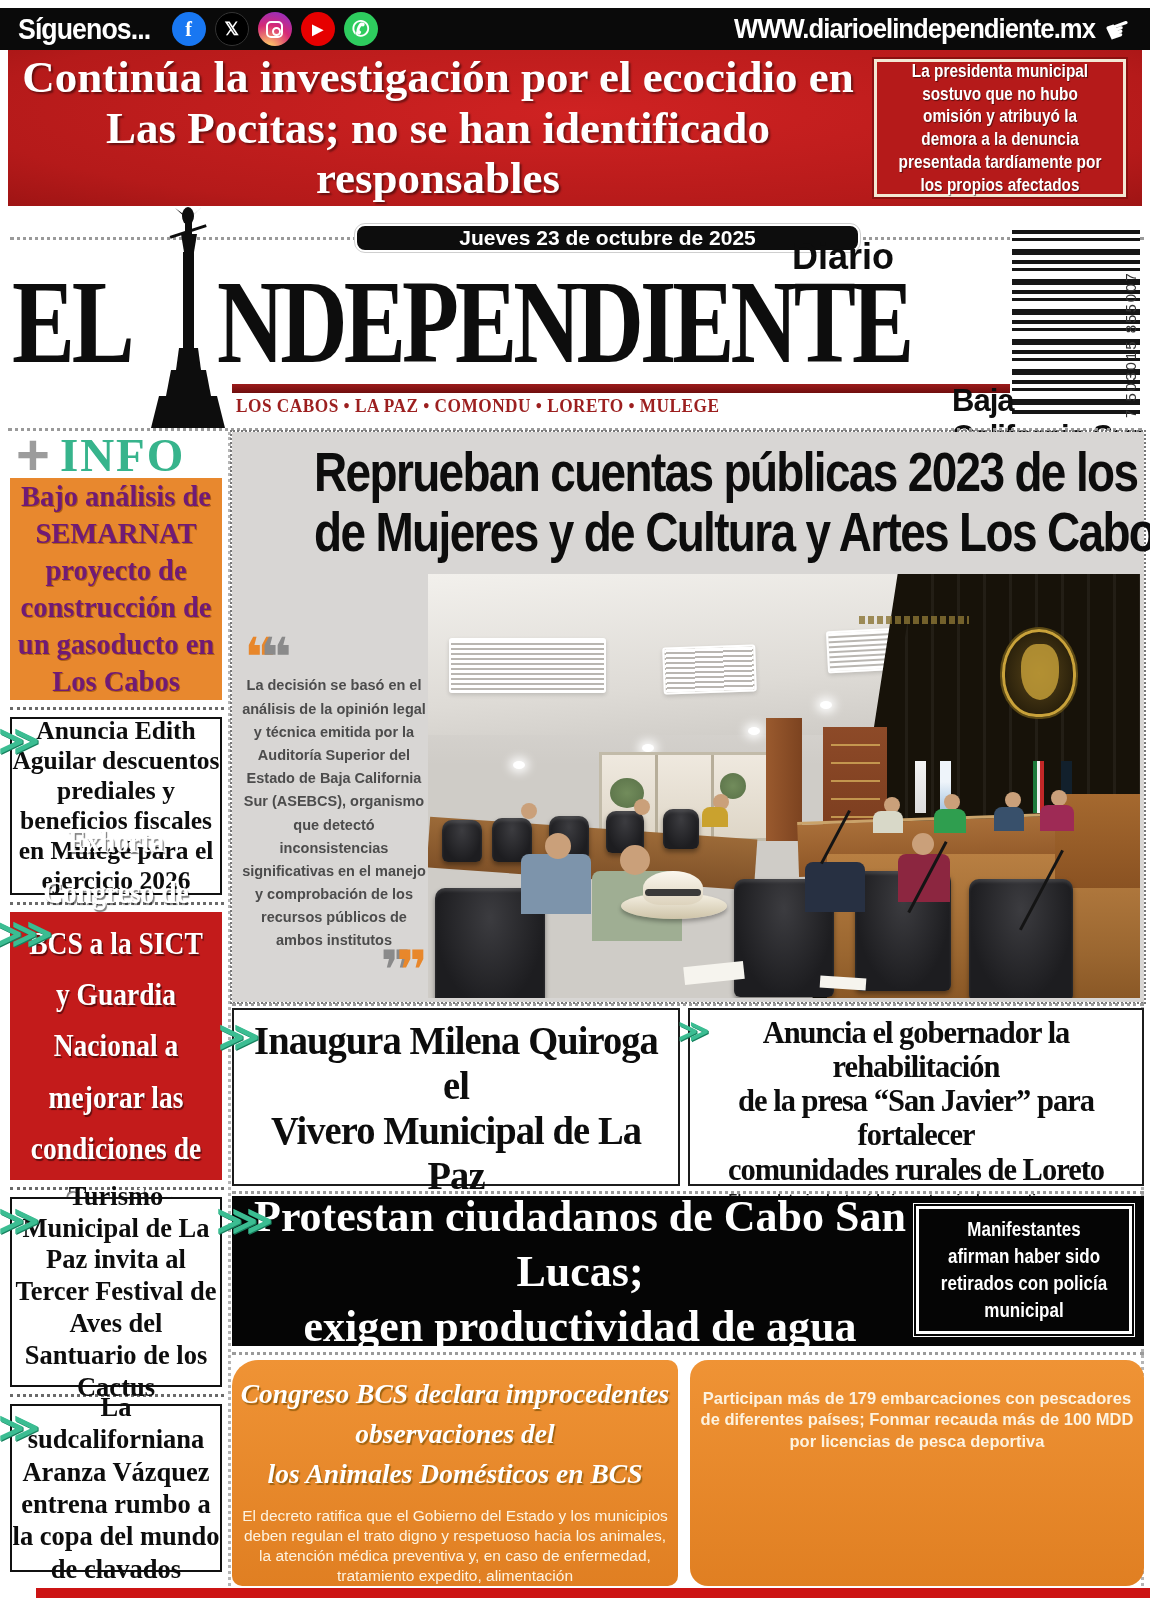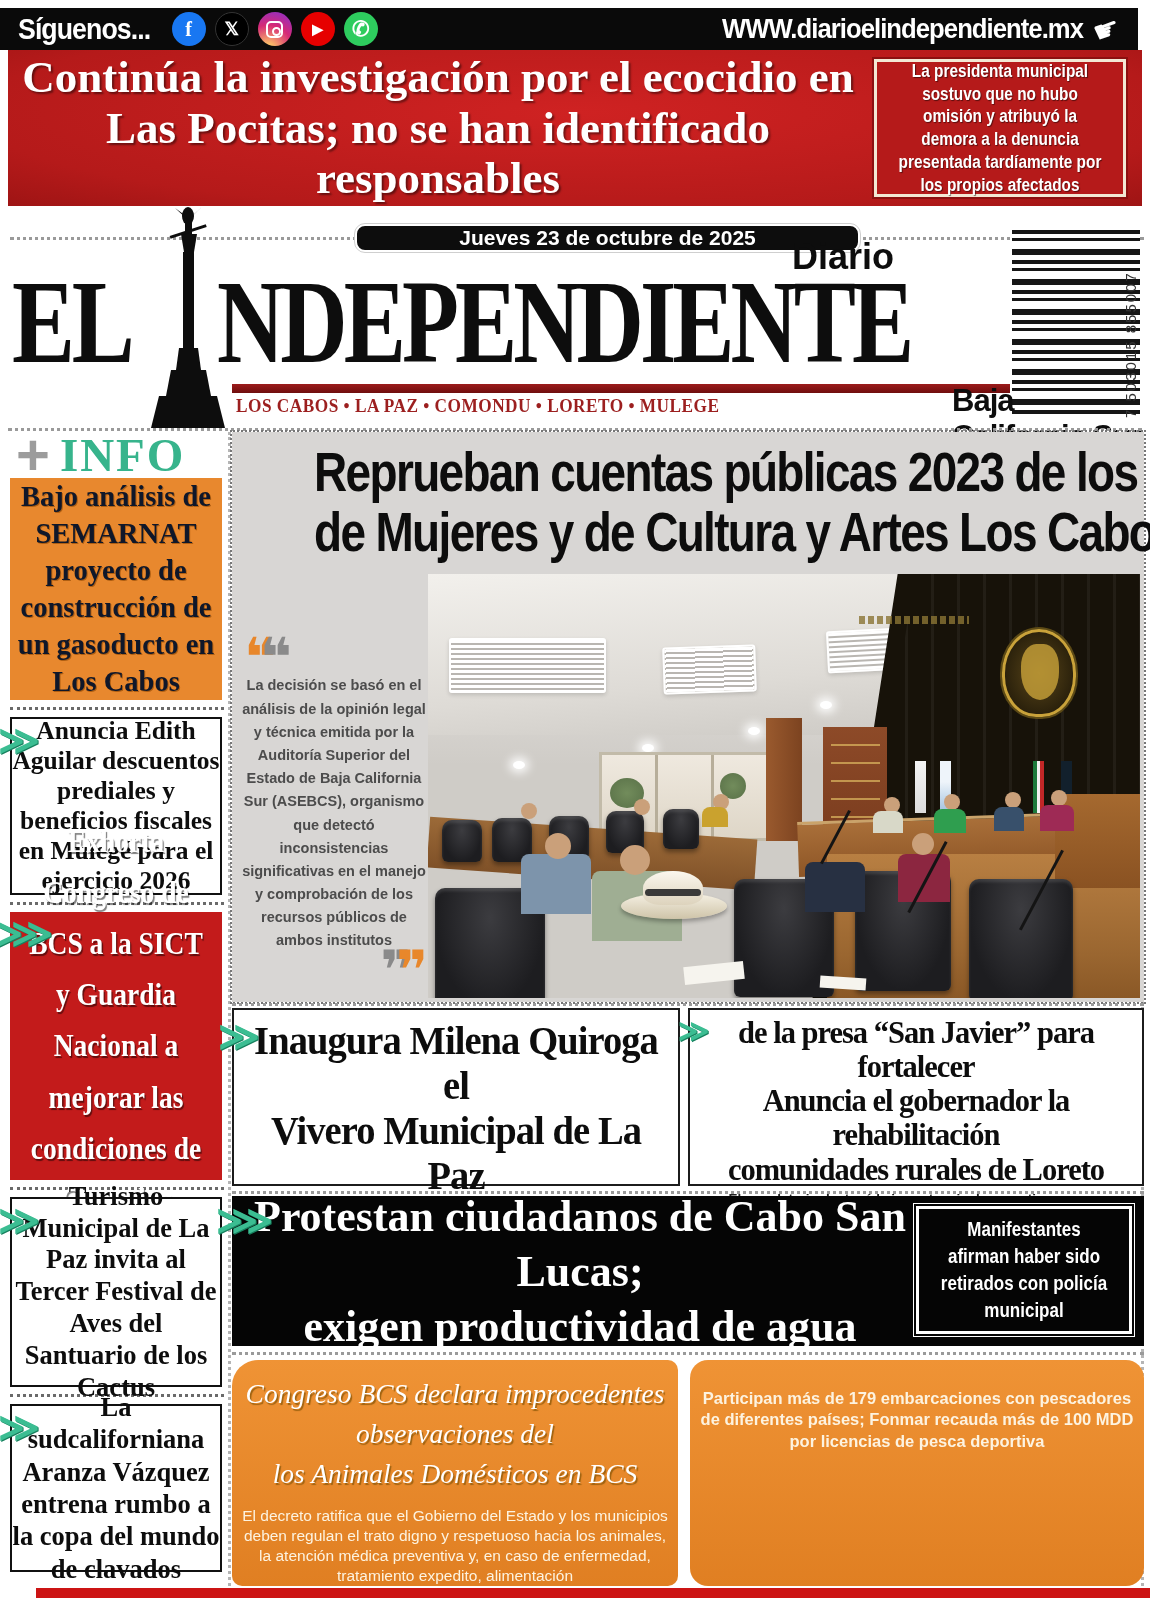--- a/index.html
+++ b/index.html
@@ -1,21 +1,21 @@
 <!DOCTYPE html>
 <html><head>
 <meta charset="utf-8">
 <style>
   * { margin:0; padding:0; box-sizing:border-box; }
   html,body { background:#ffffff; }
   body { font-family:"Liberation Sans", sans-serif; width:1150px; }
   #page { position:relative; width:1150px; height:1600px; background:#fff; overflow:hidden; }
 
   
-  .topbar { position:absolute; top:8px; left:0; right:12px; height:42px; background:#0a0a0a; display:flex; align-items:center; padding:0 18px; }
+  .topbar { position:absolute; top:8px; left:0; right:0; height:42px; background:#0a0a0a; display:flex; align-items:center; padding:0 18px; }
   .follow { color:#fff; font-weight:bold; font-size:29px; letter-spacing:-1px; transform:scaleX(.92); transform-origin:left center; }
   .socials { display:flex; gap:9px; margin-left:10px; }
   .soc { width:34px; height:34px; border-radius:50%; display:flex; align-items:center; justify-content:center; color:#fff; font-weight:bold; font-size:20px; }
   .soc-fb { background:#1877f2; font-family:"Liberation Serif",serif; }
   .soc-x  { background:#000; border:1px solid #333; font-size:18px; }
   .soc-ig { background:radial-gradient(circle at 30% 110%, #fdc468 10%, #d62976 55%, #962fbf 90%); }
   .ig-cam { width:17px; height:17px; border:2px solid #fff; border-radius:5px; position:relative; }
   .ig-cam::after { content:""; position:absolute; left:4px; top:4px; width:5px; height:5px; border:2px solid #fff; border-radius:50%; }
   .soc-yt { background:#e60000; font-size:14px; }
   .soc-wa { background:#2ecc5e; font-size:21px; }
@@ -50,21 +50,21 @@
 
   .top-divider { position:absolute; top:428px; left:8px; right:8px; border-top:3px dotted #9a9a9a; }
   .v-divider { position:absolute; top:432px; bottom:14px; left:228px; border-left:3px dotted #b5b5b5; }
   .r-divider { position:absolute; top:432px; bottom:14px; right:6px; border-left:3px dotted #b5b5b5; }
 
   
   .sidebar { position:absolute; left:10px; top:432px; width:214px; }
   .info-head { display:flex; align-items:center; height:46px; margin-left:6px; }
   .plus { color:#9c9c9c; font-size:58px; font-weight:bold; line-height:40px; margin-right:10px; }
   .info-word { color:#37b48c; font-family:"Liberation Serif",serif; font-weight:bold; font-size:47px; letter-spacing:2px; line-height:40px; }
-  .sb-orange { width:212px; height:222px; background:#e8882e; color:#0f172a; font-family:"Liberation Serif",serif; font-weight:bold; text-align:center; font-size:28.5px; line-height:1.3; display:flex; align-items:center; padding:4px 2px; text-shadow:1px 1px 0 #b05f12; }
+  .sb-orange { width:212px; height:222px; background:#e8882e; color:#701a75; font-family:"Liberation Serif",serif; font-weight:bold; text-align:center; font-size:28.5px; line-height:1.3; display:flex; align-items:center; padding:4px 2px; text-shadow:1px 1px 0 #b05f12; }
   .sb-div { border-top:3px dotted #6a6a6a; margin:7px 0; }
   .sb-box { position:relative; width:212px; background:#fff; border:2.5px solid #111; font-family:"Liberation Serif",serif; font-weight:bold; text-align:center; color:#0d0d0d; display:flex; align-items:center; justify-content:center; }
   .sb-white1 { height:178px; font-size:25.5px; line-height:1.18; }
   .sb-red { height:268px; background:#c31b1b; border:none; color:#fff; font-size:32px; line-height:1.6; text-shadow:1.5px 1.5px 1px rgba(0,0,0,.5); }
   .sb-red .inner { transform:scaleX(.86); transform-origin:center; }
   .sb-white2 { height:190px; font-size:26.5px; line-height:1.2; }
   .sb-white3 { height:168px; font-size:26.5px; line-height:1.22; }
   .chev { position:absolute; left:-14px; top:2px; color:#3bbd92; font-size:40px; font-weight:bold; line-height:1; text-shadow:1px 1px 0 #17805e; z-index:3; }
 
   
@@ -133,21 +133,21 @@
   .bb-headline { position:absolute; left:10px; top:0; width:676px; height:100%; display:flex; flex-direction:column; justify-content:center; text-align:center; color:#fff; font-family:"Liberation Serif",serif; font-weight:bold; line-height:1.25; }
   .bb-headline .l1 { font-size:44px; }
   .bb-headline .l2 { font-size:44px; }
   .bb-note { position:absolute; right:12px; top:10px; width:216px; height:128px; border:3px solid #fff; outline:1px solid #fff; outline-offset:2px; color:#ffffff; display:flex; align-items:center; text-align:center; padding:2px 4px; }
   .bb-note .txt { width:100%; font-size:20px; font-weight:bold; line-height:1.35; transform:scaleX(.85); transform-origin:center; font-family:"Liberation Sans",sans-serif; }
 
   
   .ob { position:absolute; top:1360px; height:226px; background:linear-gradient(#ef9335,#e07f22); color:#fff; text-align:center; }
   .ob-l { left:232px; width:446px; border-radius:26px 10px 10px 10px; padding-top:14px; }
   .ob-r { left:690px; width:454px; border-radius:18px; padding-top:16px; }
-  .ob-hl { font-family:"Liberation Serif",serif; font-style:italic; font-weight:normal; text-shadow:1.5px 1.5px 1px #9e6210; }
+  .ob-hl { font-family:"Liberation Serif",serif; font-style:italic; font-weight:bold; text-shadow:1.5px 1.5px 1px #9e6210; }
   .ob-l .ob-hl { font-size:27.5px; line-height:1.45; }
   .ob-r .ob-hl { font-size:30px; line-height:1.5; }
   .ob-sub { color:#fdf3e0; margin-top:12px; }
   .ob-l .ob-sub { font-size:15.5px; line-height:1.3; padding:0 8px; }
   .ob-r .ob-sub { font-weight:bold; font-size:16.5px; line-height:1.3; padding:0 1px; }
 
   .bottom-red { position:absolute; left:36px; right:0; top:1588px; height:10px; background:#cc1414; }
 </style>
 </head>
 <body>
@@ -359,22 +359,22 @@
     <div class="story-hl">
       <div>Inaugura Milena Quiroga el</div>
       <div>Vivero Municipal de La Paz</div>
     </div>
     <div class="story-sub">Actualmente cuenta con 2,850 plantas, las cuales son regadas con agua tratada</div>
   </div>
 
   <div class="story story-r">
     <span class="chev" style="font-size:30px;left:-12px;">≫</span>
     <div class="story-hl">
+      <div>Anuncia el gobernador la rehabilitación</div>
       <div>de la presa “San Javier” para fortalecer</div>
-      <div>Anuncia el gobernador la rehabilitación</div>
       <div>comunidades rurales de Loreto</div>
     </div>
     <div class="story-sub">El mandatario destacó la importancia de garantizar un uso responsable del recurso hídrico, esencial para el consumo doméstico, el riego de huertos familiares y la preservación de la productividad y el equilibrio ambiental de la localidad</div>
   </div>
 
   <div class="h-div" style="top:1191px;"></div>
 
   <div class="black-banner">
     <span class="chev" style="left:-16px;top:4px;">⋙</span>
     <div class="bb-headline">

